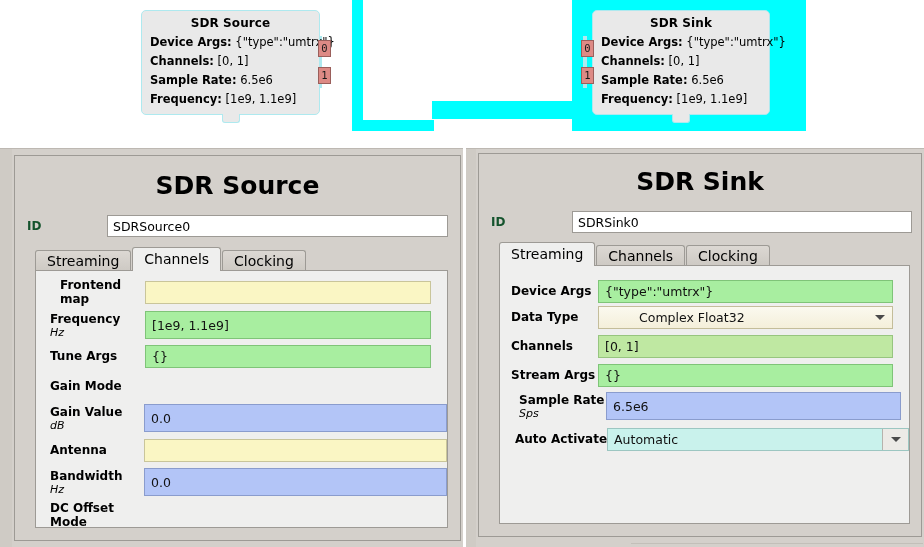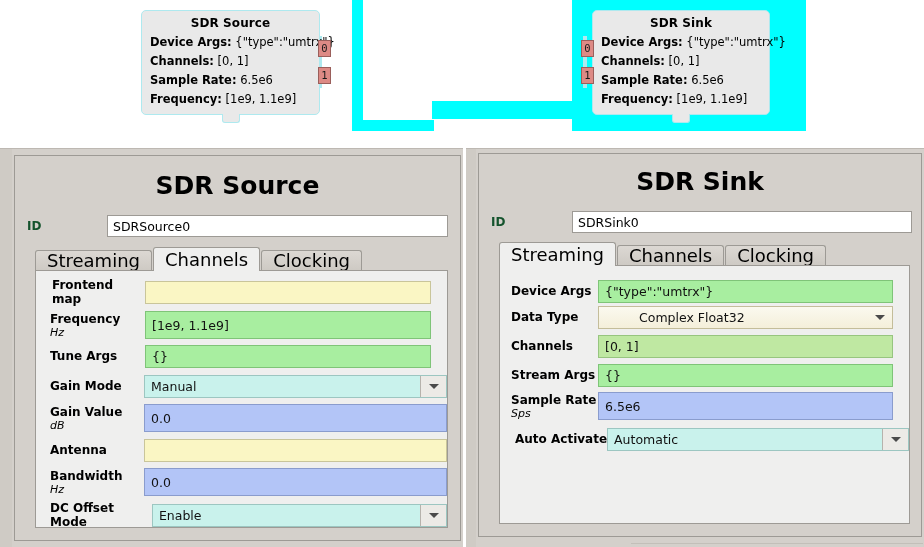--- a/index.html
+++ b/index.html
@@ -143,21 +143,21 @@
   .tabbar {
     position: absolute;
     display: flex;
     align-items: flex-end;
     height: 24px;
   }
   .tab {
     box-sizing: border-box;
     height: 21px;
     padding: 0 11px;
-    font-size: 18px;
+    font-size: 14px;
     color: #000;
     line-height: 20px;
     background: linear-gradient(to bottom, #dcd8d3 0%, #cdc9c3 100%);
     border: 1px solid #9d9a95;
     border-bottom: none;
     border-radius: 3px 3px 0 0;
     margin-right: 1px;
     white-space: nowrap;
   }
   .tab.active {
@@ -341,45 +341,39 @@
 
       <div class="tabbar" style="left:20px; top:91px;">
         <div class="tab">Streaming</div>
         <div class="tab active">Channels</div>
         <div class="tab">Clocking</div>
       </div>
 
       <div class="tabpane" style="left:20px; top:114px; width:413px; height:258px;">
 
         <div class="prow" style="top:9px; height:24px;">
-          <div class="plabel" style="width:109px; padding-left:16px; box-sizing:border-box;">Frontend map</div>
+          <div class="plabel" style="width:109px; padding-left:24px; box-sizing:border-box;">Frontend map</div>
           <div class="pfield f-yellow" style="width:286px; height:23px;"></div>
         </div>
 
         <div class="prow" style="top:40px; height:28px;">
           <div class="plabel" style="width:109px; padding-left:14px; box-sizing:border-box;">
             <span>Frequency</span>
             <span class="punit">Hz</span>
           </div>
           <div class="pfield f-green" style="width:286px; height:28px;">[1e9, 1.1e9]</div>
         </div>
 
         <div class="prow" style="top:73px; height:24px;">
           <div class="plabel" style="width:109px; padding-left:14px; box-sizing:border-box;">Tune Args</div>
           <div class="pfield f-green" style="width:286px; height:23px;">{}</div>
         </div>
 
         <div class="prow" style="top:103px; height:24px;">
           <div class="plabel" style="width:109px; padding-left:14px; box-sizing:border-box;">Gain Mode</div>
-          <div class="pcombo c-cyan" style="width:306px; height:23px;">
-            <span>Manual</span>
-            <span class="combo-arrow">
-                <i class="arrow-glyph"></i>
-              </span>
-          </div>
         </div>
 
         <div class="prow" style="top:133px; height:28px;">
           <div class="plabel" style="width:109px; padding-left:14px; box-sizing:border-box;">
             <span>Gain Value</span>
             <span class="punit">dB</span>
           </div>
           <div class="pfield f-blue" style="width:306px; height:28px;">0.0</div>
         </div>
 
@@ -391,26 +385,20 @@
         <div class="prow" style="top:197px; height:28px;">
           <div class="plabel" style="width:109px; padding-left:14px; box-sizing:border-box;">
             <span>Bandwidth</span>
             <span class="punit">Hz</span>
           </div>
           <div class="pfield f-blue" style="width:306px; height:28px;">0.0</div>
         </div>
 
         <div class="prow" style="top:232px; height:24px;">
           <div class="plabel" style="width:117px; padding-left:14px; box-sizing:border-box;">DC Offset Mode</div>
-          <div class="pcombo c-cyan" style="width:298px; height:23px;">
-            <span>Enable</span>
-            <span class="combo-arrow">
-                <i class="arrow-glyph"></i>
-              </span>
-          </div>
         </div>
 
       </div>
     </div>
   </div>
 
   <div class="dialog" style="left:466px; top:148px; width:458px; height:399px;">
 
     <div class="scroll-sliver" style="left:0px; top:0px; width:10px; height:399px;"></div>
 
@@ -449,21 +437,21 @@
         <div class="prow" style="top:68px; height:24px;">
           <div class="plabel" style="width:98px; padding-left:11px; box-sizing:border-box;">Channels</div>
           <div class="pfield f-green-l" style="width:295px; height:23px;">[0, 1]</div>
         </div>
 
         <div class="prow" style="top:97px; height:24px;">
           <div class="plabel" style="width:98px; padding-left:11px; box-sizing:border-box;">Stream Args</div>
           <div class="pfield f-green" style="width:295px; height:23px;">{}</div>
         </div>
 
-        <div class="prow" style="top:126px; height:28px;">
+        <div class="prow" style="top:126px; height:28px;margin-left:8px;">
           <div class="plabel" style="width:98px; padding-left:11px; box-sizing:border-box;">
             <span>Sample Rate</span>
             <span class="punit">Sps</span>
           </div>
           <div class="pfield f-blue" style="width:295px; height:28px;">6.5e6</div>
         </div>
 
         <div class="prow" style="top:161px; height:24px;">
           <div class="plabel" style="width:108px; padding-left:15px; box-sizing:border-box;">Auto Activate</div>
           <div class="pcombo c-cyan" style="width:305px; height:23px;">

